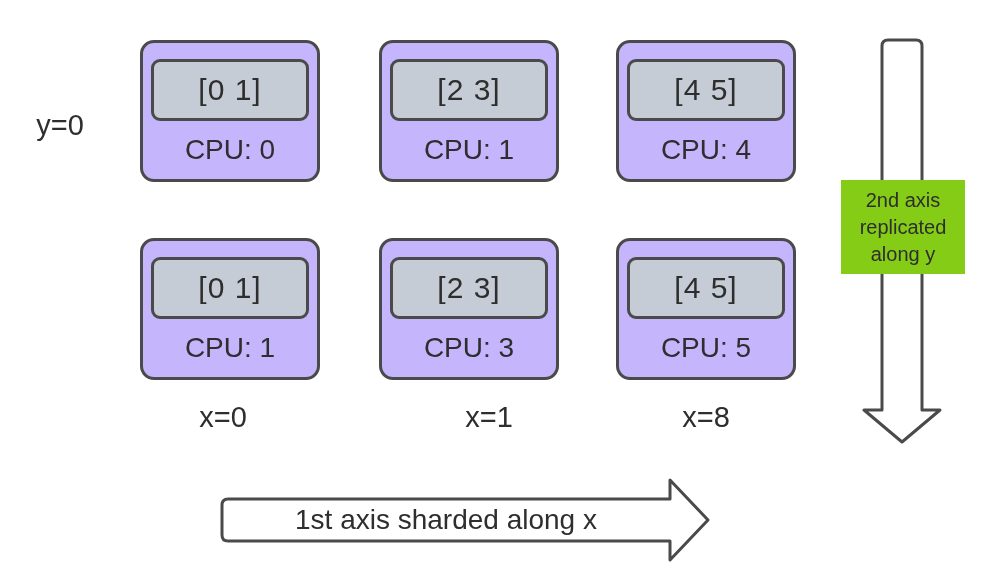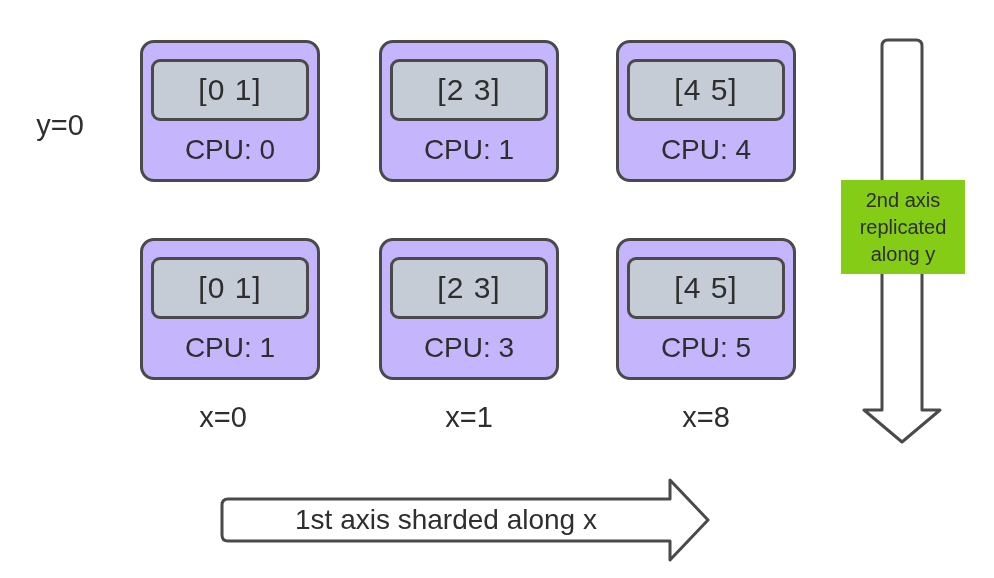--- a/index.html
+++ b/index.html
@@ -141,21 +141,21 @@
     <div class="cpu-label">CPU: 3</div>
   </div>
   <div class="cell" style="left:616px;top:238px">
     <div class="shard">
       <span class="shard-text">[4 5]</span>
     </div>
     <div class="cpu-label">CPU: 5</div>
   </div>
 
   <div class="col-label" style="left:133px">x=0</div>
-  <div class="col-label" style="left:379px">x=1</div>
+  <div class="col-label" style="left:399px">x=1</div>
   <div class="col-label" style="left:616px">x=8</div>
 
   <svg class="arrow-svg" style="left:855px;top:36px" width="94" height="412" viewBox="0 0 94 412">
     <path class="arrow-path" d="M27 10 Q27 4 33 4 L61 4 Q67 4 67 10 L67 374 L85 374 L47 406 L9 374 L27 374 Z"></path>
   </svg>
   <div class="v-arrow-label">
     <span>2nd axis</span>
     <span>replicated</span>
     <span>along y</span>
   </div>

